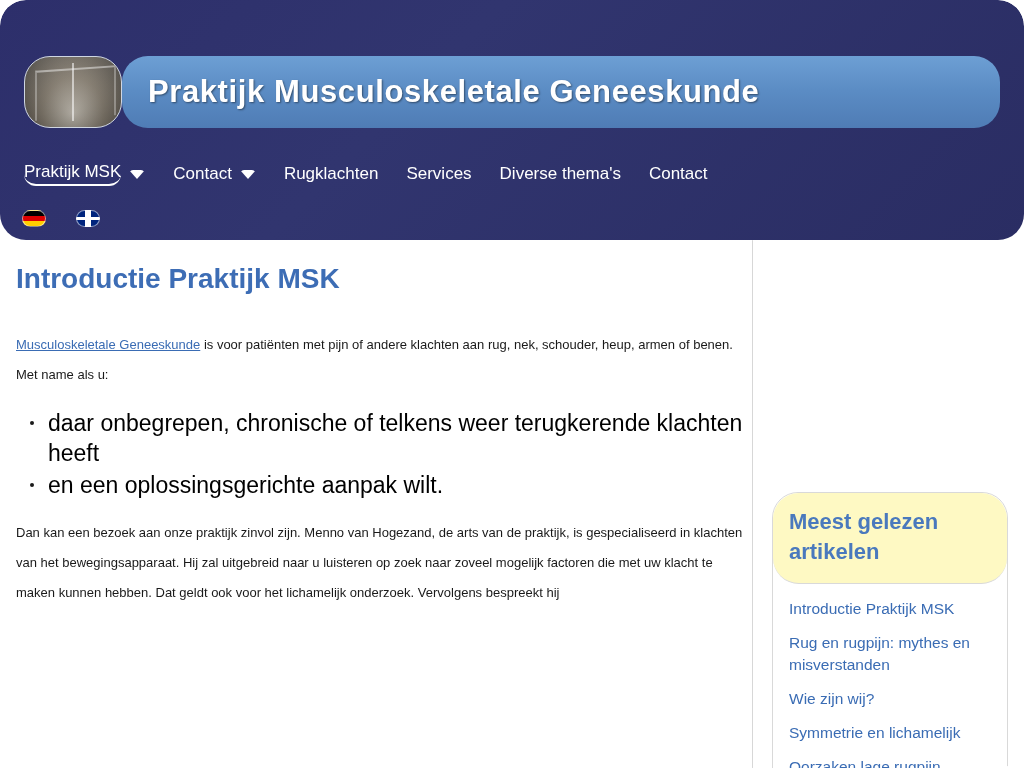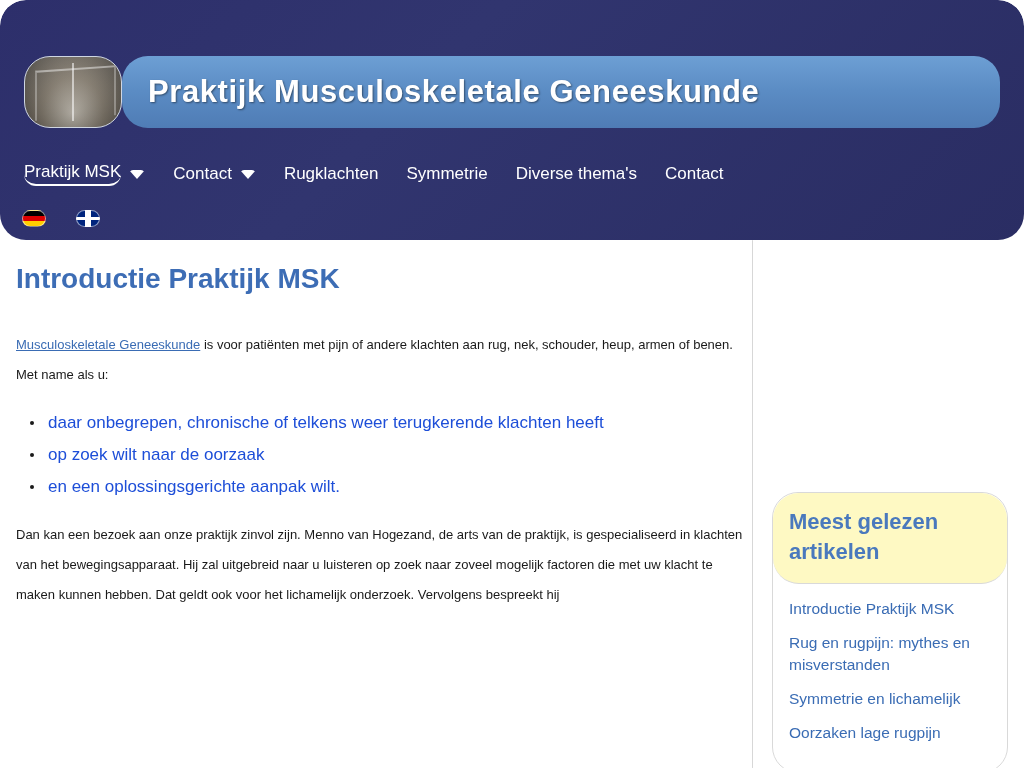--- a/index.html
+++ b/index.html
@@ -165,24 +165,24 @@
     color: #3a6cb4;
     text-decoration: underline;
   }
   ul.bullets {
     margin: 0 0 18px 0;
     padding-left: 32px;
     list-style: none;
   }
   ul.bullets li {
     position: relative;
-    font-size: 17px;
+    font-size: 23px;
     line-height: 30px;
     margin-bottom: 2px;
-    color: #1d4ed8;
+    color: #000000;
   }
   ul.bullets li:before {
     content: "";
     position: absolute;
     left: -18px;
     top: 13px;
     width: 4px; height: 4px;
     background: #1a1a1a;
     border-radius: 50%;
   }
@@ -252,21 +252,21 @@
       <span class="caret"></span>
     </div>
     <div class="nav-item">
       <span class="label">Contact</span>
       <span class="caret"></span>
     </div>
     <div class="nav-item">
       <span class="label">Rugklachten</span>
     </div>
     <div class="nav-item">
-      <span class="label">Symmetrie</span>
+      <span class="label">Services</span>
     </div>
     <div class="nav-item">
       <span class="label">Diverse thema's</span>
     </div>
     <div class="nav-item">
       <span class="label">Contact</span>
     </div>
   </nav>
 
   <div class="lang-bar">
@@ -280,39 +280,41 @@
 
   <div class="col-divider"></div>
 
   <div class="content-col">
     <h1 class="page-title">Introductie Praktijk MSK</h1>
 
     <p><a class="inline-link" href="#">Musculoskeletale Geneeskunde</a><span> is voor patiënten met pijn of andere klachten aan rug, nek, schouder, heup, armen of benen. Met name als u:</span></p>
 
     <ul class="bullets">
       <li>daar onbegrepen, chronische of telkens weer terugkerende klachten heeft</li>
-      <li>op zoek wilt naar de oorzaak</li>
       <li>en een oplossingsgerichte aanpak wilt.</li>
     </ul>
 
     <p>Dan kan een bezoek aan onze praktijk zinvol zijn. Menno van Hogezand, de arts van de praktijk, is gespecialiseerd in klachten van het bewegingsapparaat. Hij zal uitgebreid naar u luisteren op zoek naar zoveel mogelijk factoren die met uw klacht te maken kunnen hebben. Dat geldt ook voor het lichamelijk onderzoek. Vervolgens bespreekt hij</p>
   </div>
 
   <aside class="sidebar">
     <div class="sidebar-header">
       <div class="sb-title">Meest gelezen artikelen</div>
     </div>
     <ul class="sidebar-list">
       <li>
           <a href="#">Introductie Praktijk MSK</a>
         </li>
       <li>
           <a href="#">Rug en rugpijn: mythes en misverstanden</a>
         </li>
       <li>
+          <a href="#">Wie zijn wij?</a>
+        </li>
+      <li>
           <a href="#">Symmetrie en lichamelijk</a>
         </li>
       <li>
           <a href="#">Oorzaken lage rugpijn</a>
         </li>
 
     </ul>
   </aside>
 
 </div>

